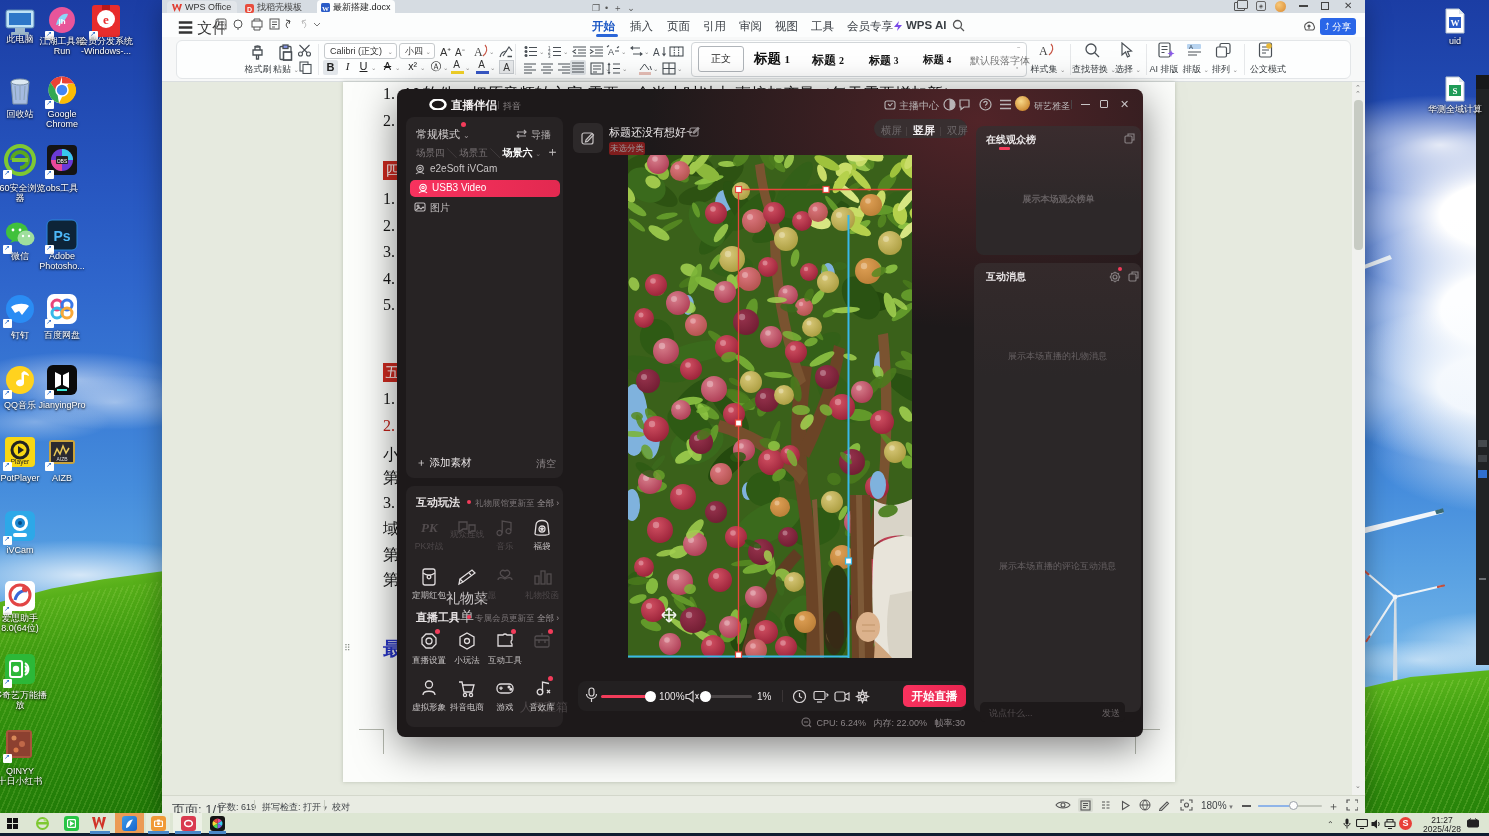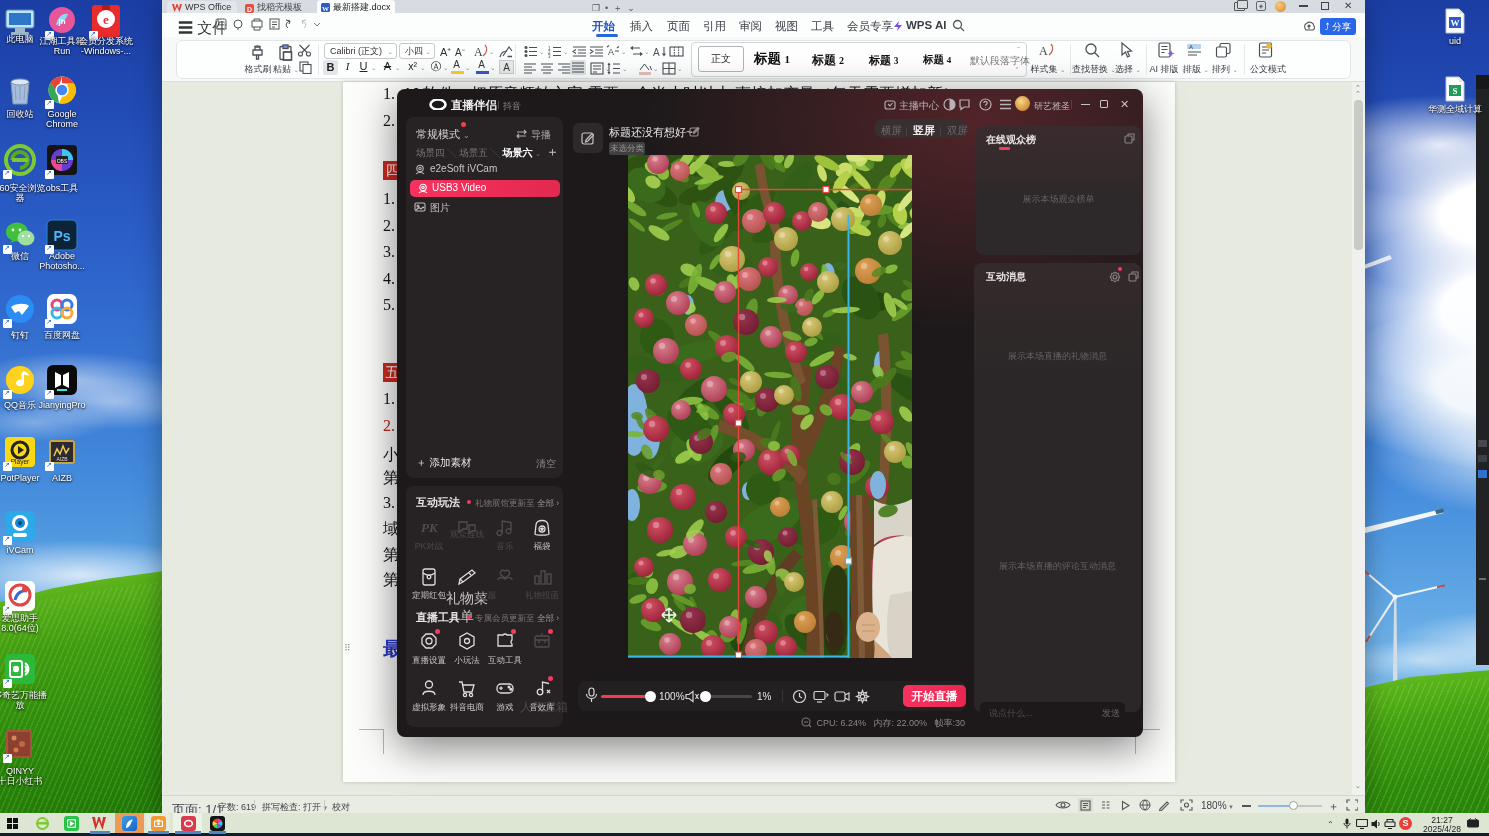--- a/index.html
+++ b/index.html
@@ -777,21 +777,21 @@
  <div class="abs" style="left:176px;top:34px;width:30px;height:30px;background:#2d292a;border-radius:6px;"></div>
  <svg class="abs" style="left:184px;top:42px" width="14" height="14" fill="none" stroke="#c8c4c5" stroke-width="1.2">
       <rect x="1" y="2" width="11" height="11" rx="2"></rect>
       <path d="M5 9 L11 2.5 L12.5 4 L6.5 10.5 L4.5 11 Z" fill="#2d292a"></path>
     </svg>
  <div class="abs" style="left:212px;top:36px;font-size:11px;color:#ece8e9;">标题还没有想好~</div>
  <svg class="abs" style="left:292px;top:37px" width="11" height="11" fill="none" stroke="#9a9496" stroke-width="1.1">
       <rect x="1" y="2" width="8" height="8" rx="1.5"></rect>
       <path d="M4 6.5 L9 1.5 L10 2.5 L5 7.5 Z"></path>
     </svg>
- <div class="abs" style="left:212px;top:53px;width:36px;height:13px;background:#404040;border-radius:2.5px;color:#9a9496;font-size:8.5px;text-align:center;line-height:13px;">未选分类</div>
+ <div class="abs" style="left:212px;top:53px;width:36px;height:13px;background:#7f1d1d;border-radius:2.5px;color:#9a9496;font-size:8.5px;text-align:center;line-height:13px;">未选分类</div>
  <div class="abs" style="left:477px;top:30px;width:93px;height:19px;background:#382f30;border-radius:10px;"></div>
  <div class="abs" style="left:484px;top:35px;font-size:10.5px;color:#6e686a;">横屏</div>
  <div class="abs" style="left:509px;top:38px;width:1px;height:9px;background:#4a4142;"></div>
  <div class="abs" style="left:516px;top:34px;font-size:11px;font-weight:bold;color:#f0ecee;">竖屏</div>
  <div class="abs" style="left:543px;top:38px;width:1px;height:9px;background:#4a4142;"></div>
  <div class="abs" style="left:550px;top:35px;font-size:10.5px;color:#6e686a;">双屏</div>
 
 <div class="abs" style="left:231px;top:66px;width:284px;height:503px;"><svg width="284" height="503" viewBox="0 0 284 503">
         <defs>
           <radialGradient id="fr" cx="38%" cy="32%" r="78%">
@@ -1306,21 +1306,21 @@
     </svg>
  <div class="abs" style="right:178px;top:628px;font-size:9px;color:#8a8486;">CPU: 6.24% &nbsp; 内存: 22.00% &nbsp; 帧率:30</div>
 
  <div class="abs" style="left:579px;top:37px;width:165px;height:129px;background:linear-gradient(180deg,#3a2c2e,#2d2829 60%);border-radius:8px;"></div>
  <div class="abs" style="left:589px;top:44px;font-size:10px;font-weight:bold;color:#e8e4e5;">在线观众榜</div>
  <div class="abs" style="left:602px;top:58px;width:11px;height:2.5px;background:#f23c5a;border-radius:1px;"></div>
  <svg class="abs" style="left:727px;top:44px" width="11" height="11" fill="none" stroke="#8a8486" stroke-width="1.1">
       <rect x="1" y="3" width="7" height="7" rx="1"></rect>
       <path d="M4 3 V1 H10 V7 H8"></path>
     </svg>
- <div class="abs" style="left:579px;top:104px;width:165px;text-align:center;font-size:9px;color:#676163;">展示本场观众榜单</div>
+ <div class="abs" style="left:579px;top:104px;width:165px;text-align:center;font-size:9px;color:#676163;font-weight:bold;">展示本场观众榜单</div>
  <div class="abs" style="left:577px;top:174px;width:167px;height:449px;background:linear-gradient(180deg,#342a2b,#2b2728 25%);border-radius:8px;"></div>
  <div class="abs" style="left:589px;top:181px;font-size:10px;font-weight:bold;color:#e8e4e5;">互动消息</div>
  <svg class="abs" style="left:712px;top:182px" width="12" height="12" fill="none" stroke="#8a8486" stroke-width="1.1">
       <circle cx="6" cy="6" r="2"></circle>
       <circle cx="6" cy="6" r="4.2"></circle>
       <path d="M6 0.8 V2 M6 10 V11.2 M0.8 6 H2 M10 6 H11.2 M2.3 2.3 L3.2 3.2 M8.8 8.8 L9.7 9.7 M9.7 2.3 L8.8 3.2 M3.2 8.8 L2.3 9.7" stroke-width="1.3"></path>
     </svg>
  <div class="abs" style="left:721px;top:178px;width:4px;height:4px;border-radius:50%;background:#f23c5a;"></div>
  <svg class="abs" style="left:731px;top:182px" width="11" height="11" fill="none" stroke="#8a8486" stroke-width="1.1">
       <rect x="1" y="3" width="7" height="7" rx="1"></rect>

